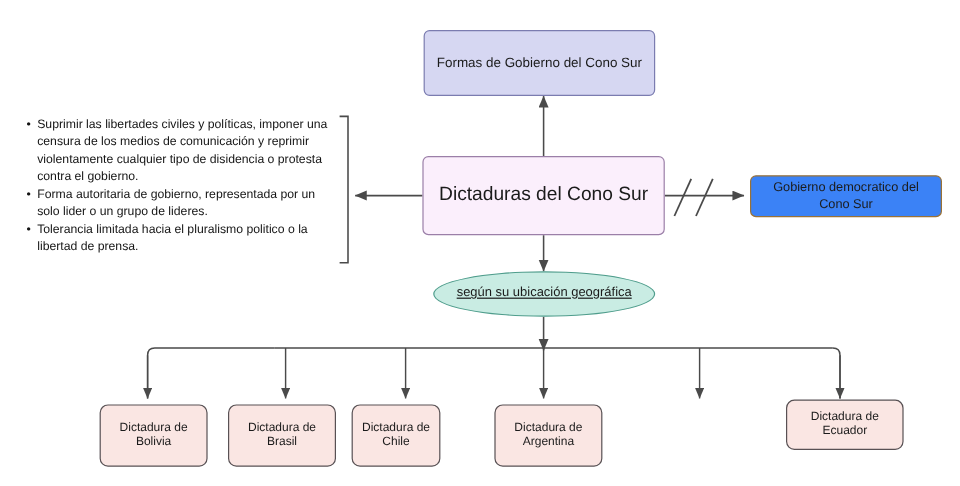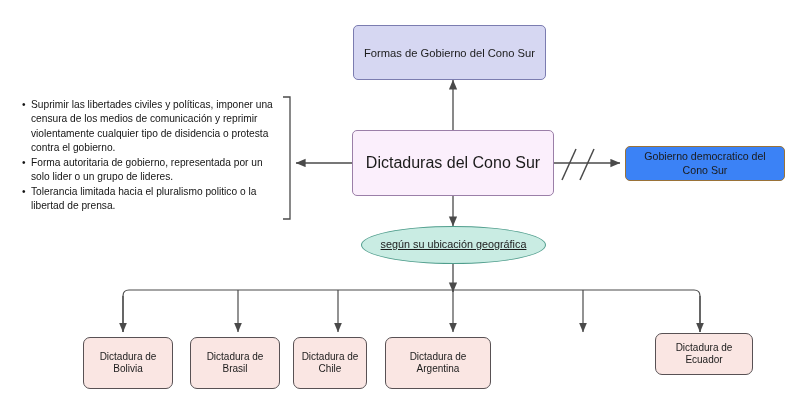--- a/index.html
+++ b/index.html
@@ -176,20 +176,20 @@
 
   <div class="node node-country" style="left:83px; top:337px; width:90px; height:52px;">
     <span class="node-inner">Dictadura de Bolivia</span>
   </div>
   <div class="node node-country" style="left:190px; top:337px; width:90px; height:52px;">
     <span class="node-inner">Dictadura de Brasil</span>
   </div>
   <div class="node node-country" style="left:293px; top:337px; width:74px; height:52px;">
     <span class="node-inner">Dictadura de Chile</span>
   </div>
-  <div class="node node-country" style="left:385px; top:337px; width:106px; height:52px;">
+  <div class="node node-country" style="left:412px; top:337px; width:90px; height:52px;">
     <span class="node-inner">Dictadura de Argentina</span>
   </div>
   <div class="node node-country" style="left:655px; top:333px; width:98px; height:42px;justify-content:center;">
     <span class="node-inner">Dictadura de Ecuador</span>
   </div>
 
 </div>
 
 </body></html>

